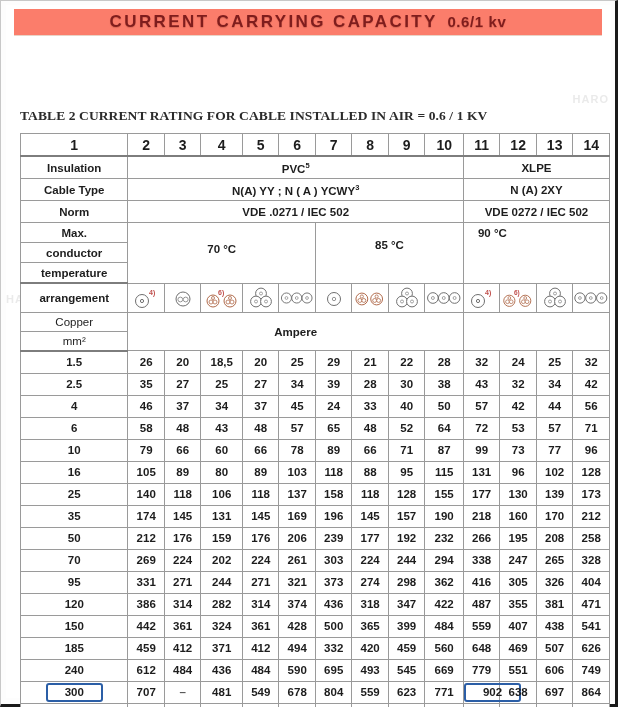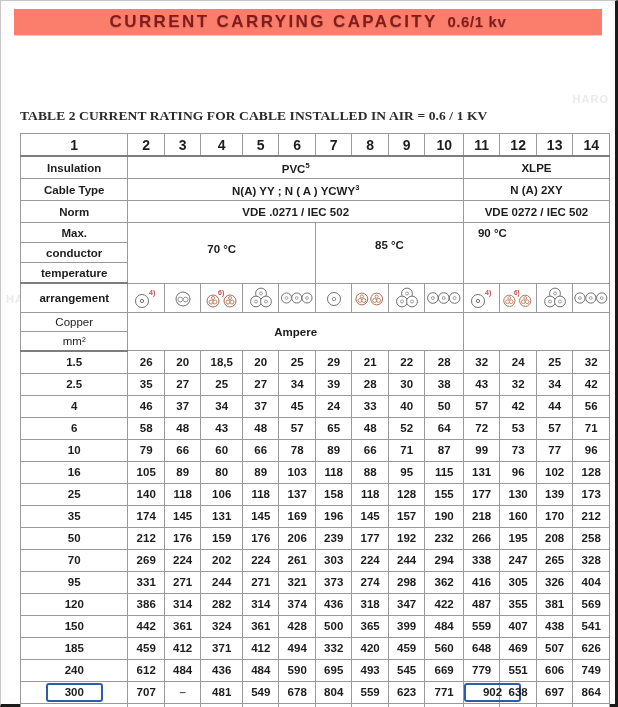--- a/index.html
+++ b/index.html
@@ -567,21 +567,21 @@
             <td class="val">282</td>
             <td class="val">314</td>
             <td class="val">374</td>
             <td class="val thick-l">436</td>
             <td class="val">318</td>
             <td class="val">347</td>
             <td class="val">422</td>
             <td class="val thick-l">487</td>
             <td class="val">355</td>
             <td class="val">381</td>
-            <td class="val thick-r">569</td>
+            <td class="val thick-r">471</td>
           </tr>
           <tr>
             <td class="val thick-l">150</td>
             <td class="val thick-l">442</td>
             <td class="val">361</td>
             <td class="val">324</td>
             <td class="val">361</td>
             <td class="val">428</td>
             <td class="val thick-l">500</td>
             <td class="val">365</td>

